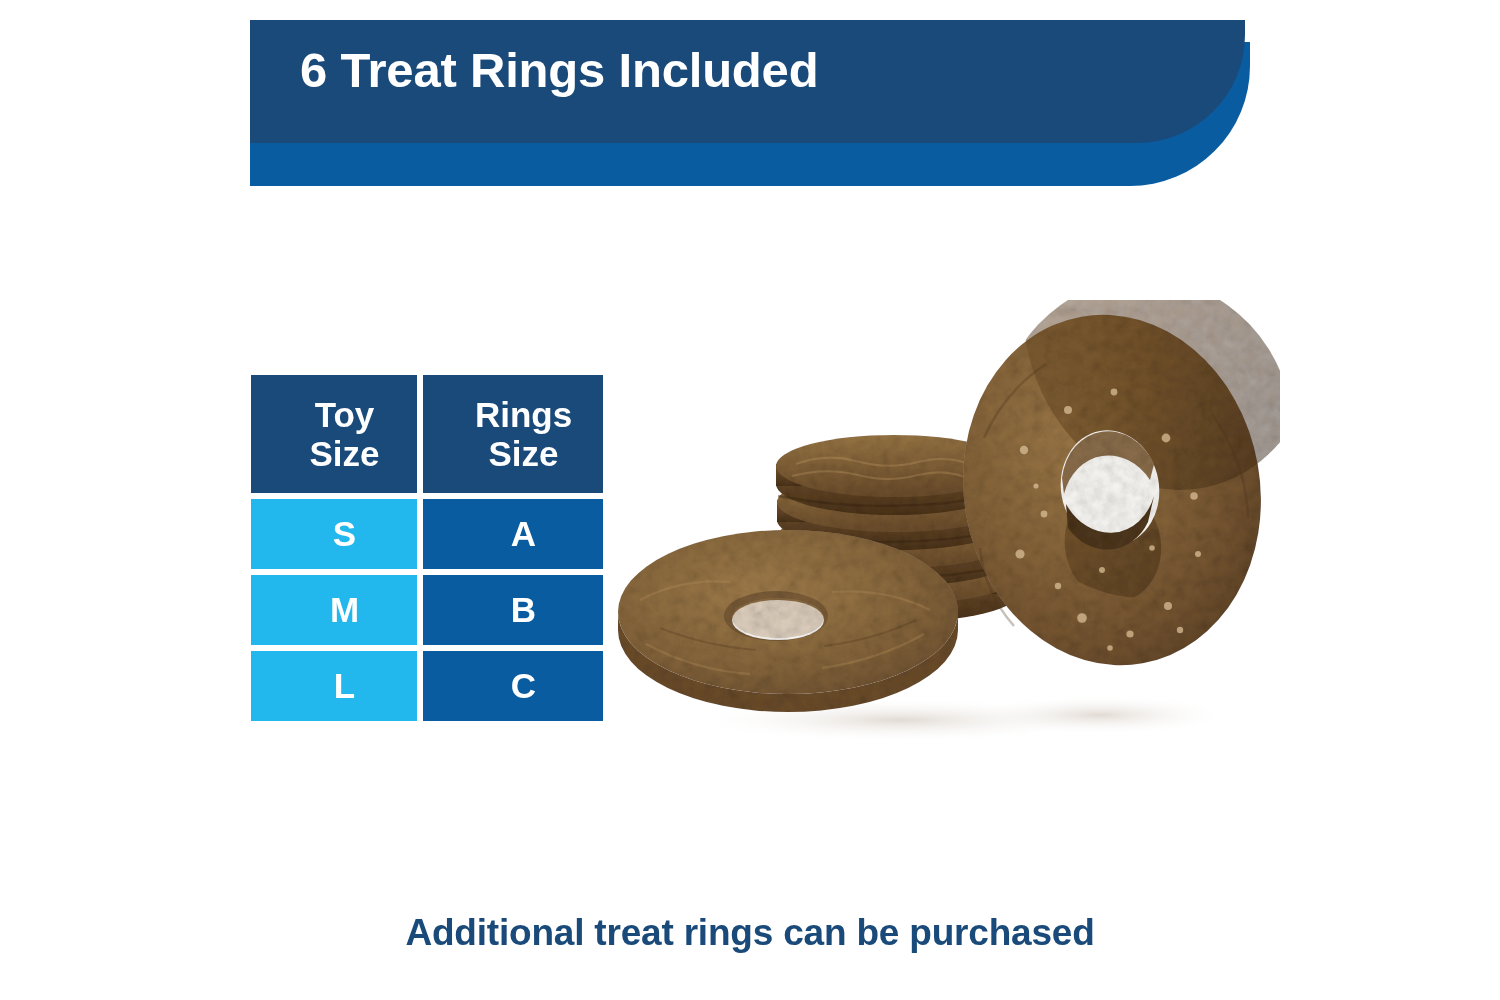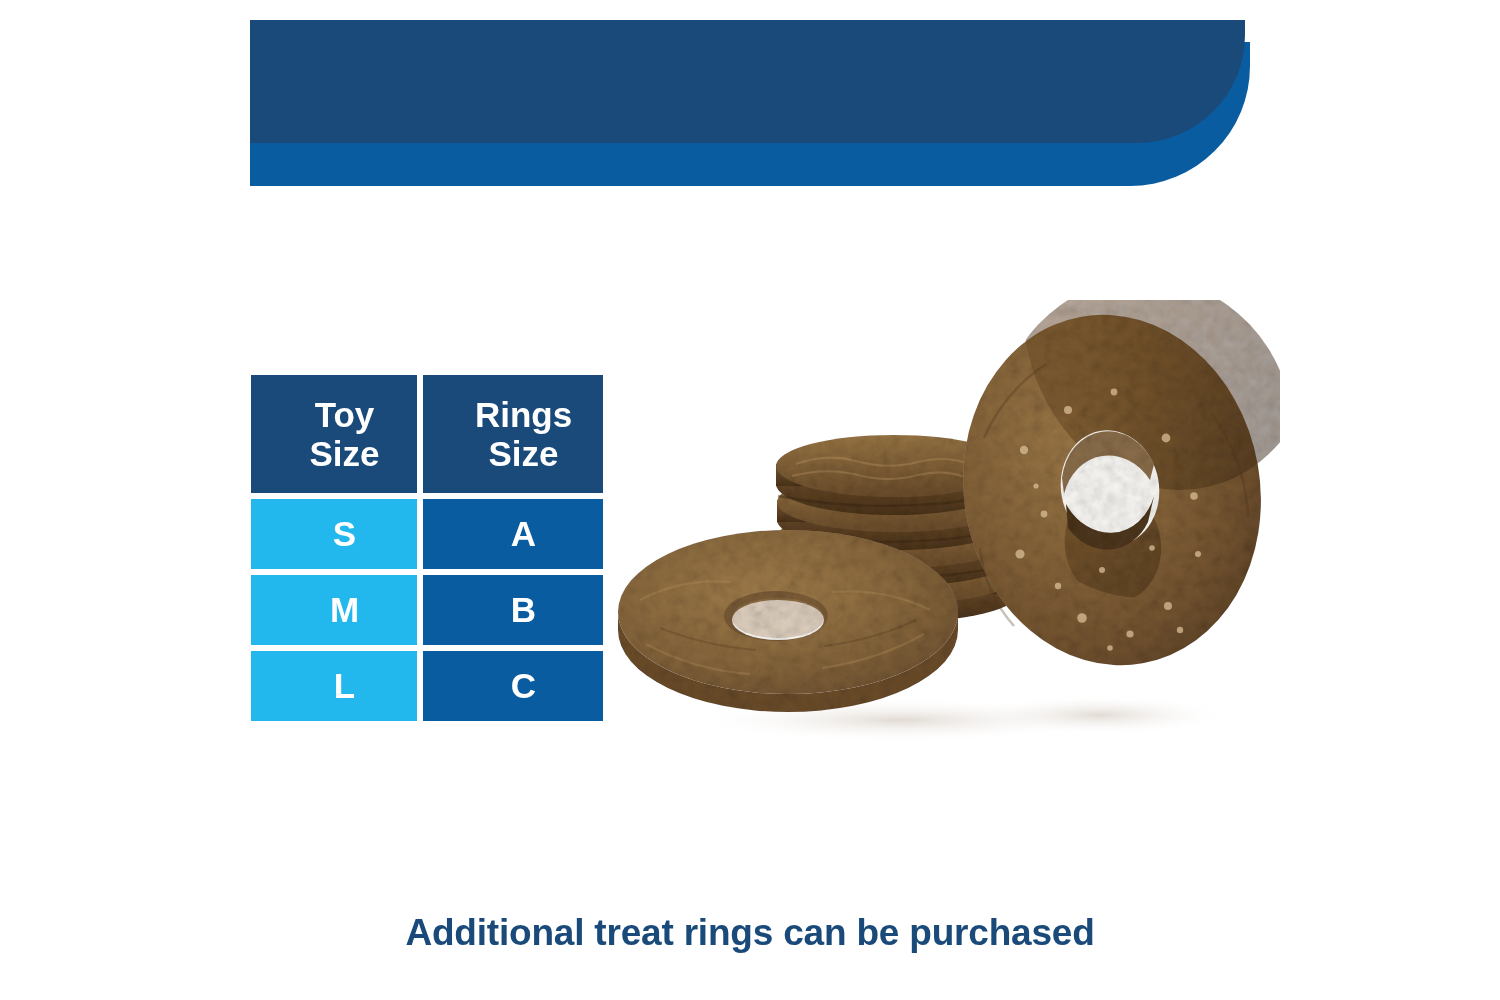--- a/index.html
+++ b/index.html
@@ -115,20 +115,21 @@
   }
 </style>
 </head>
 <body>
 
 <div id="page">
 
   <div class="banner-wrap">
     <div class="banner-accent"></div>
     <div class="banner-main"></div>
+    <div class="banner-title">6 Treat Rings Included</div>
   </div>
 
   <div class="size-table">
 
     <div class="cell cell-head">
       <span>
         <span>Toy</span><br>
         <span>Size</span>
       </span>
     </div>

